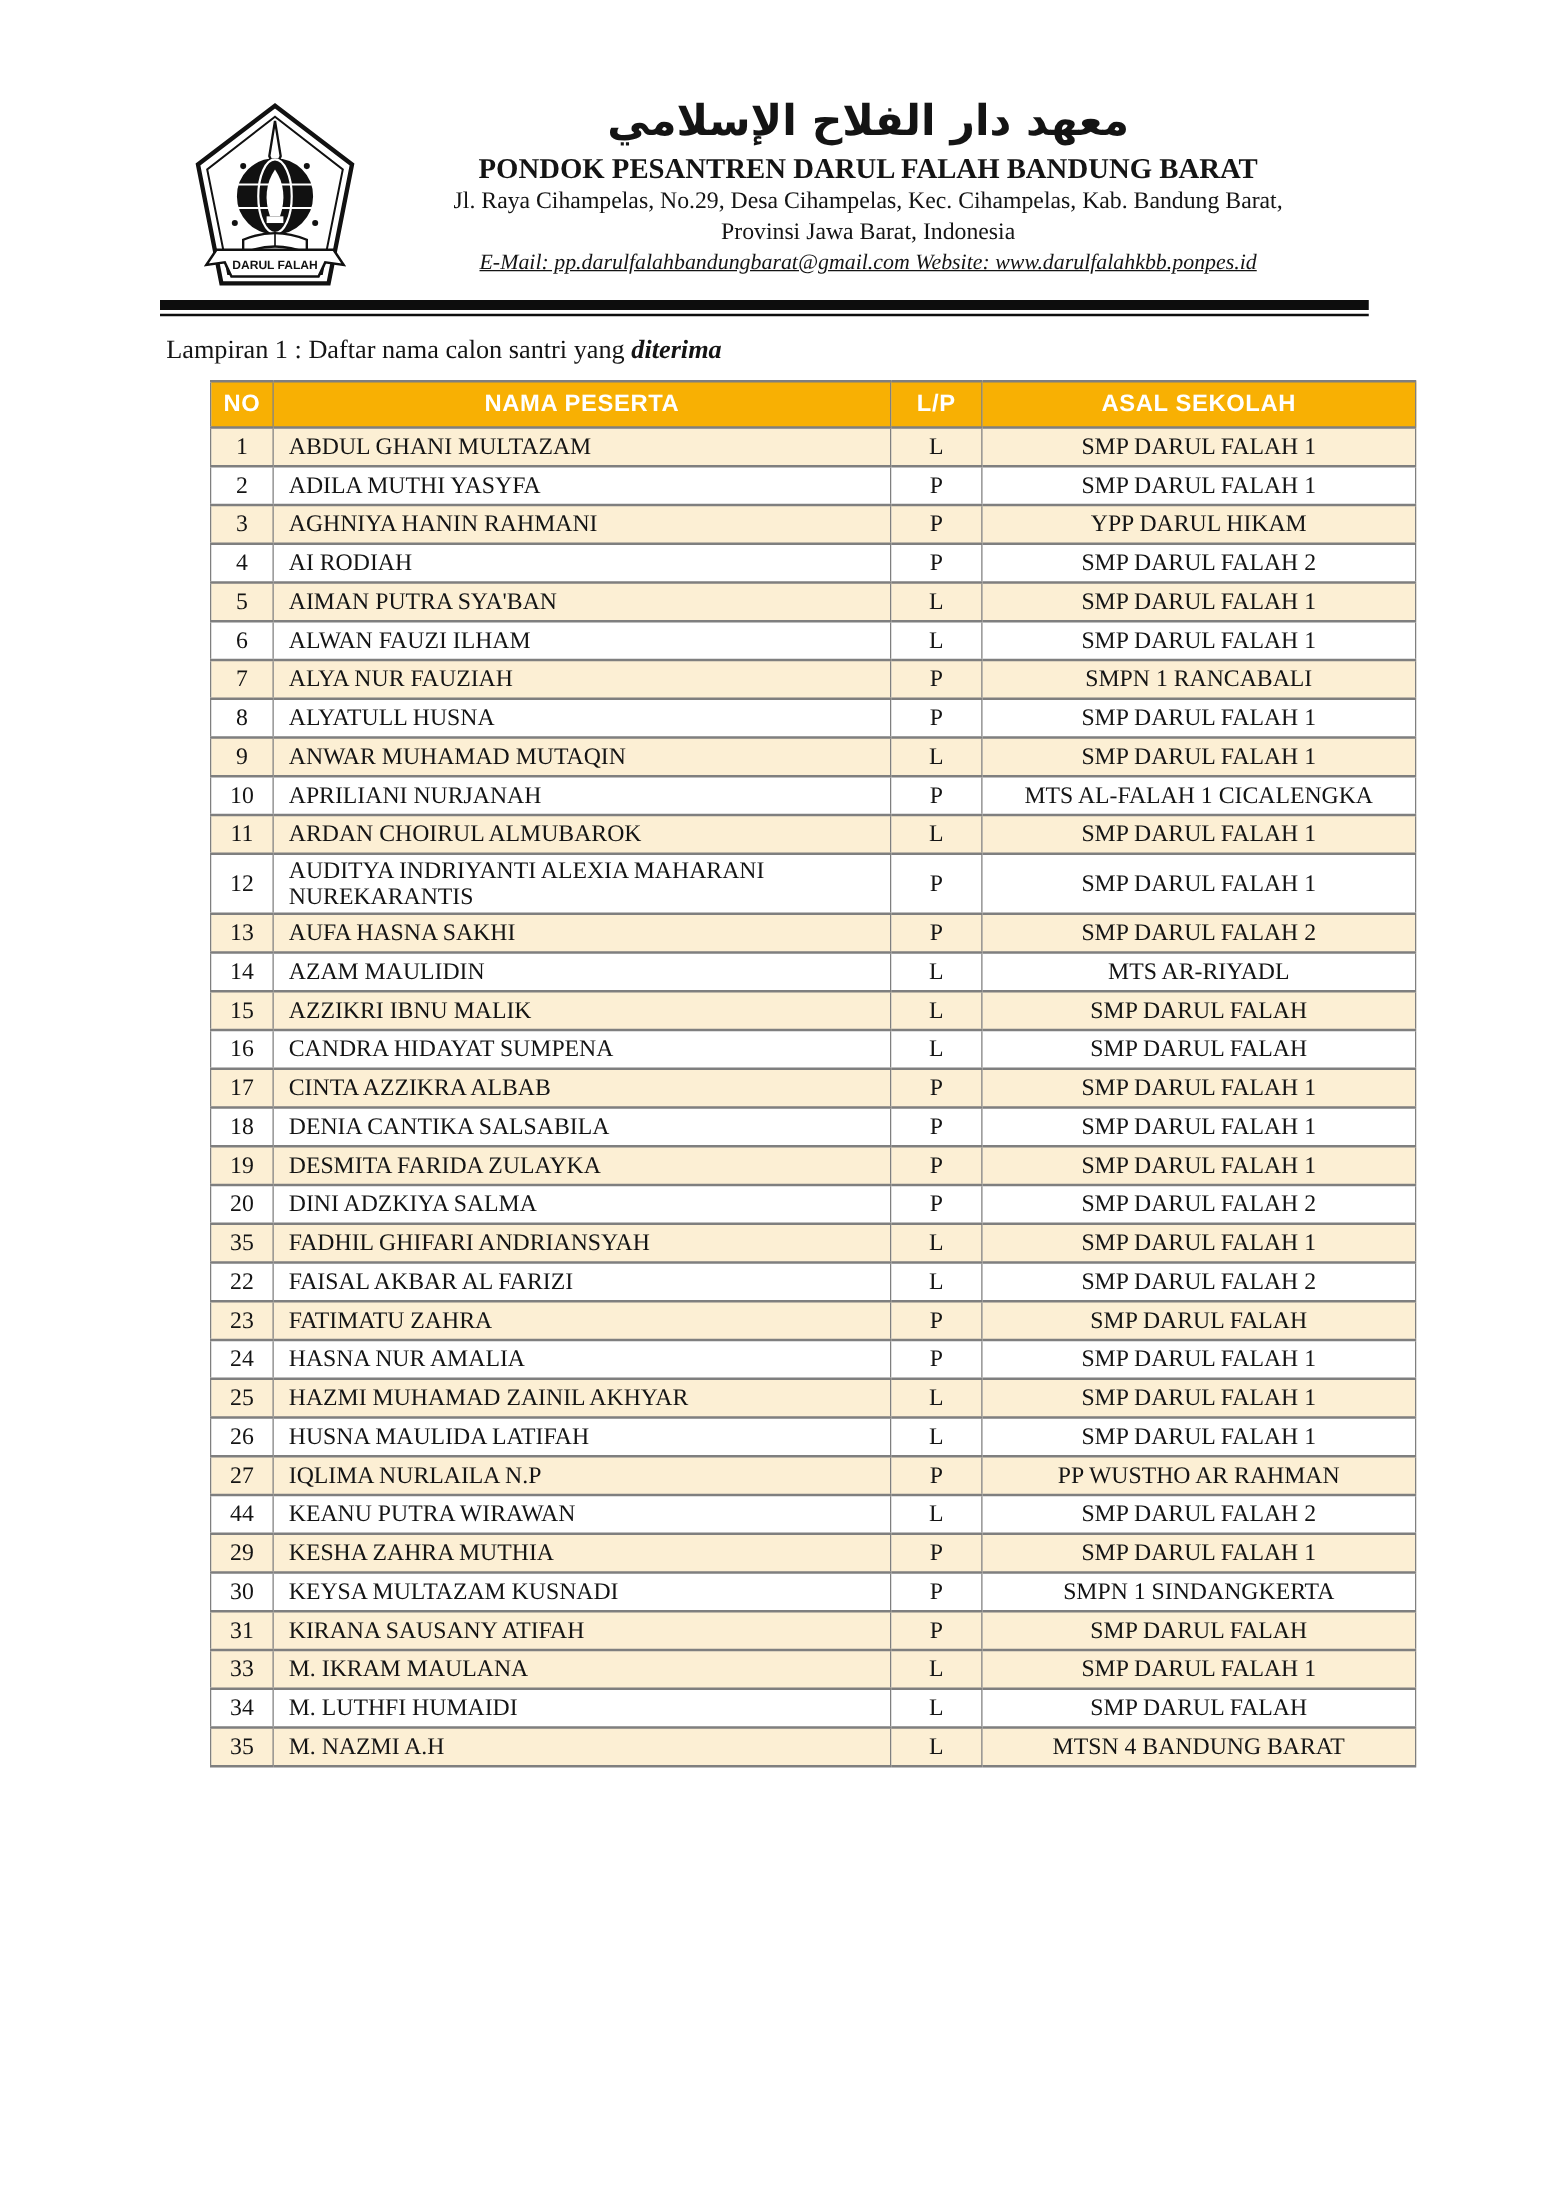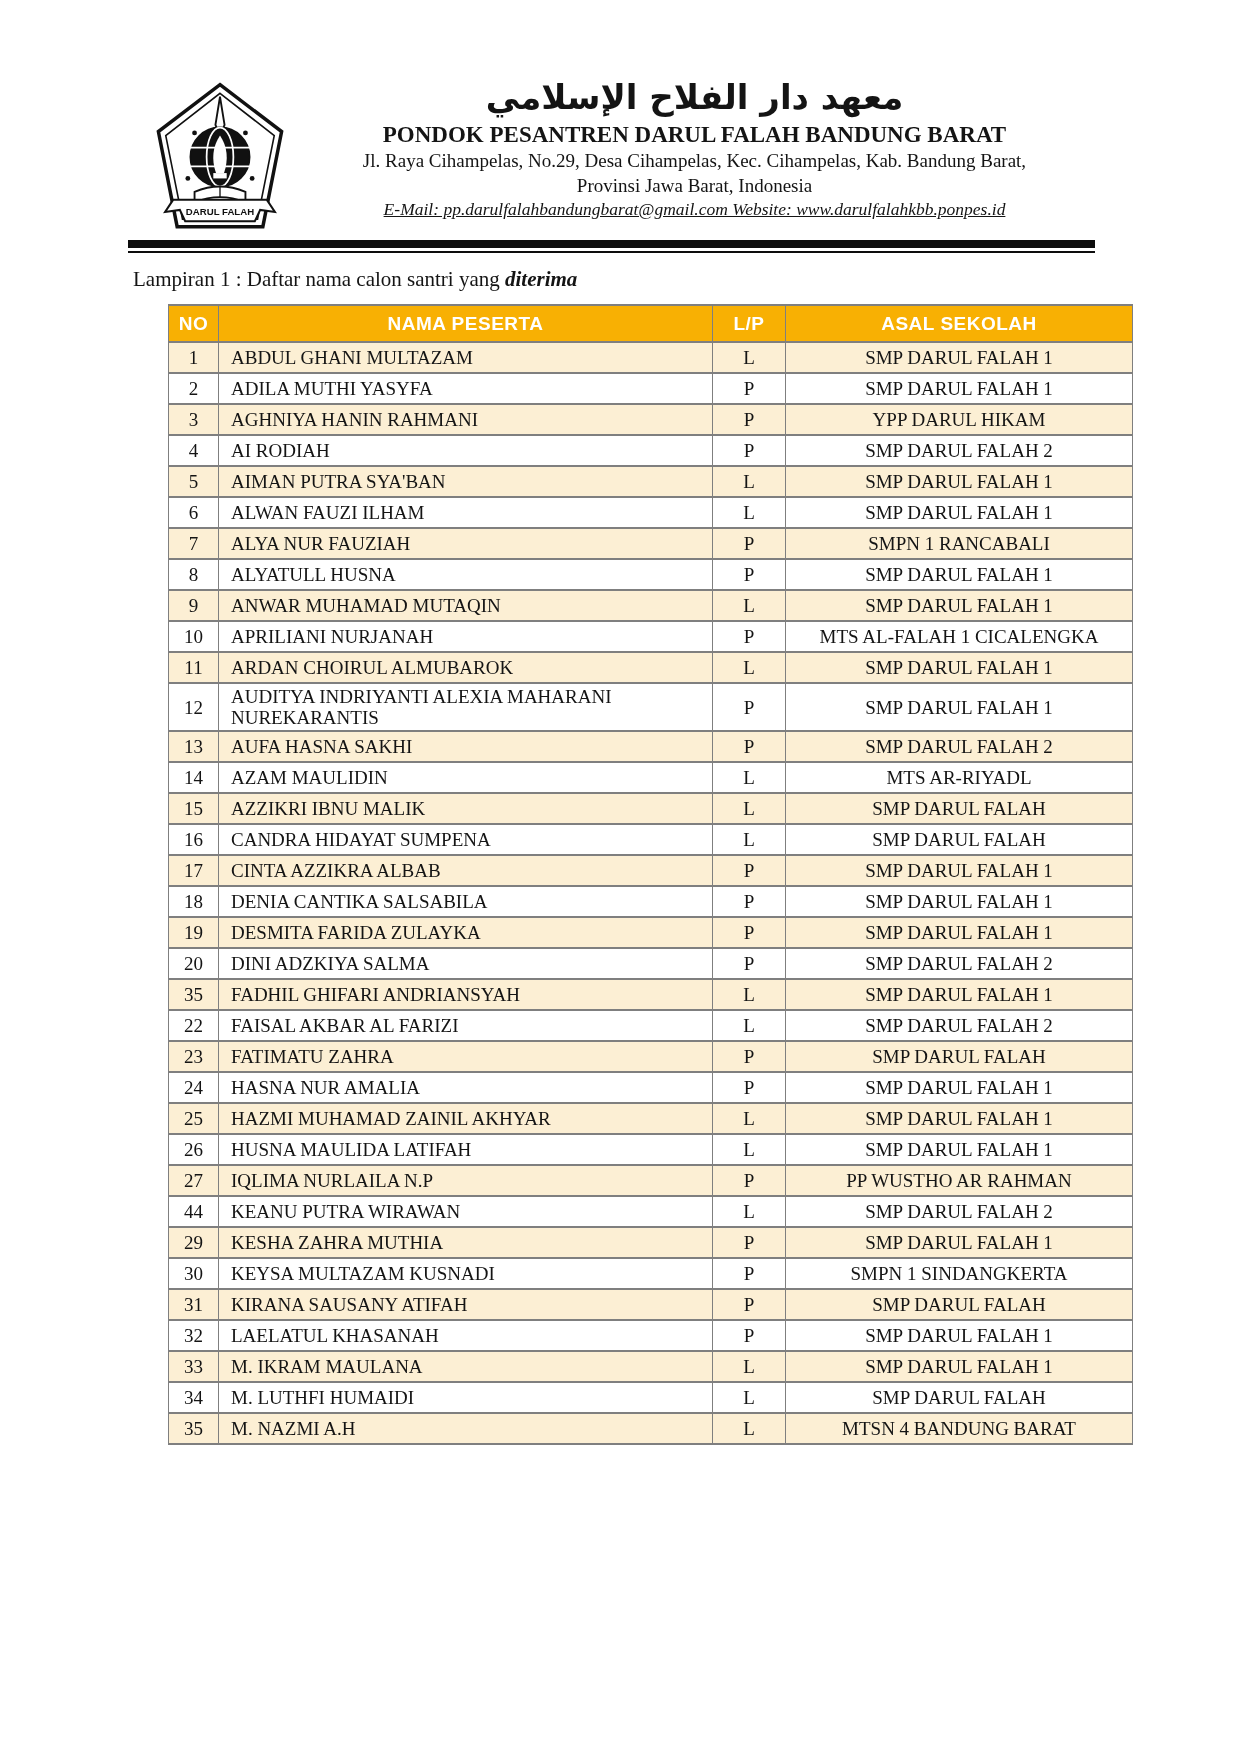--- a/index.html
+++ b/index.html
@@ -329,26 +329,20 @@
       <td class="c-name">KEYSA MULTAZAM KUSNADI</td>
       <td class="c-lp">P</td>
       <td class="c-school">SMPN 1 SINDANGKERTA</td>
     </tr>
         <tr class="stripe">
       <td class="c-no">31</td>
       <td class="c-name">KIRANA SAUSANY ATIFAH</td>
       <td class="c-lp">P</td>
       <td class="c-school">SMP DARUL FALAH</td>
     </tr>
-        <tr>
-      <td class="c-no">32</td>
-      <td class="c-name">LAELATUL KHASANAH</td>
-      <td class="c-lp">P</td>
-      <td class="c-school">SMP DARUL FALAH 1</td>
-    </tr>
         <tr class="stripe">
       <td class="c-no">33</td>
       <td class="c-name">M. IKRAM MAULANA</td>
       <td class="c-lp">L</td>
       <td class="c-school">SMP DARUL FALAH 1</td>
     </tr>
         <tr>
       <td class="c-no">34</td>
       <td class="c-name">M. LUTHFI HUMAIDI</td>
       <td class="c-lp">L</td>

